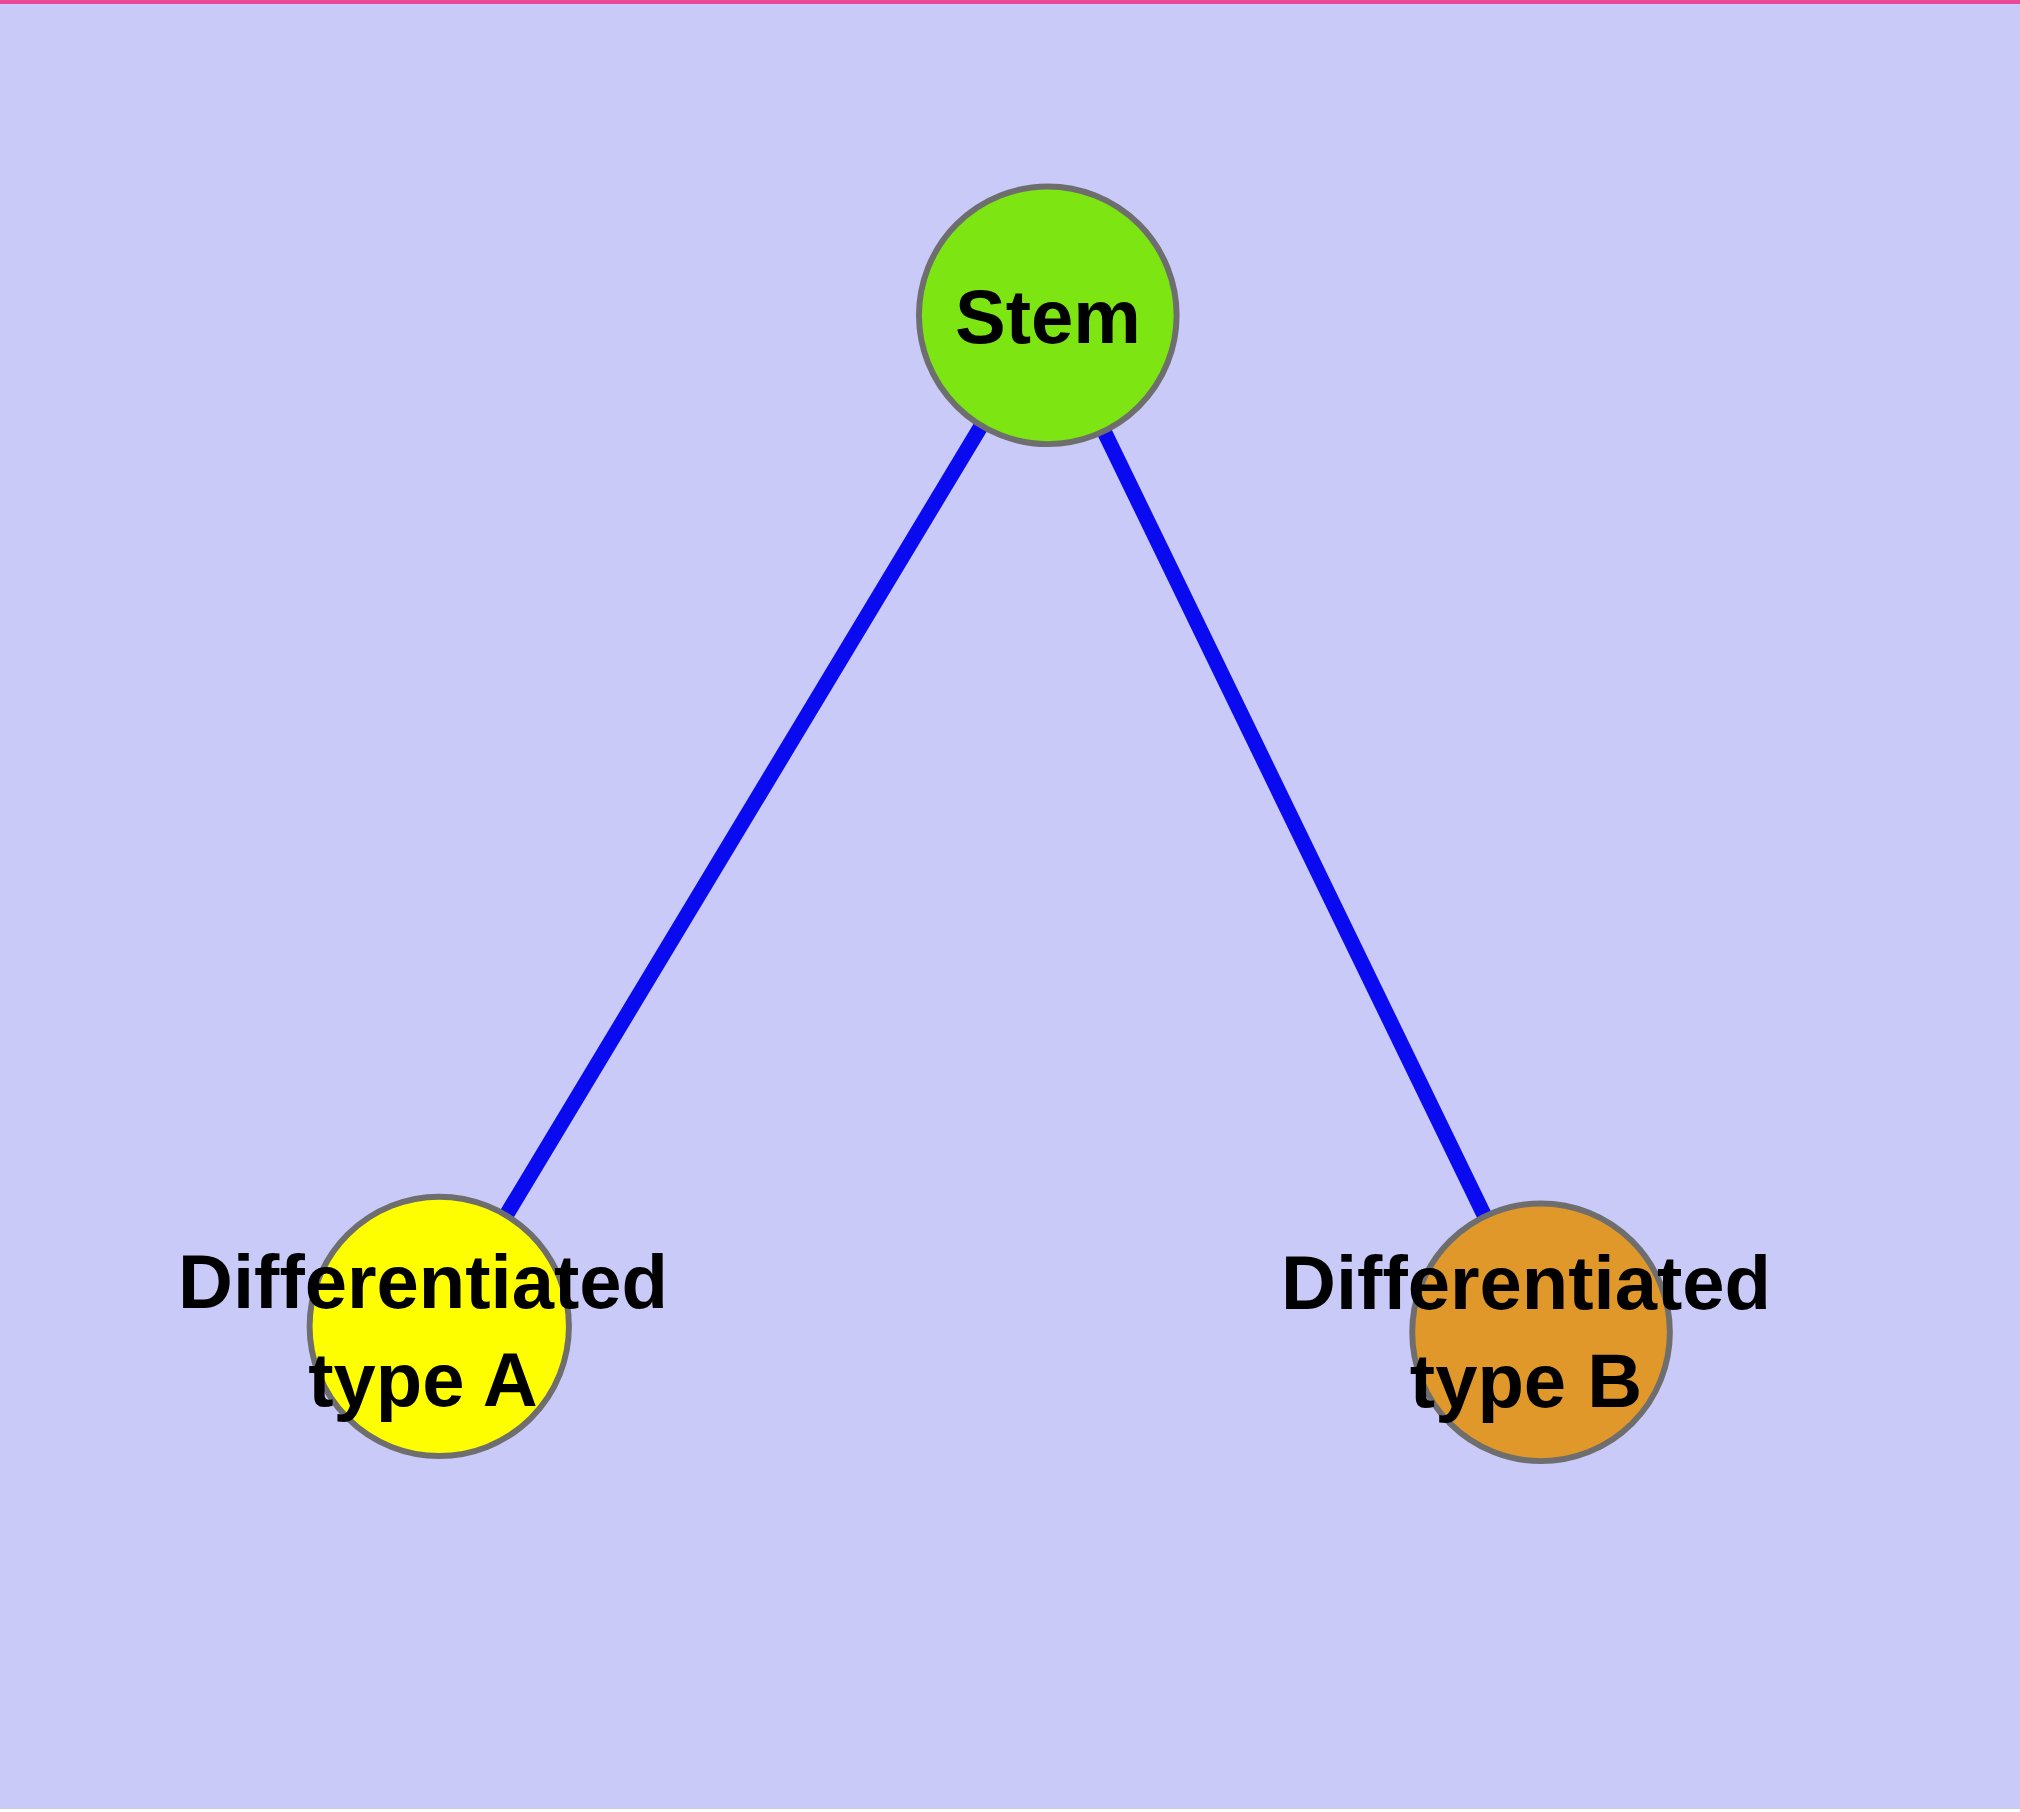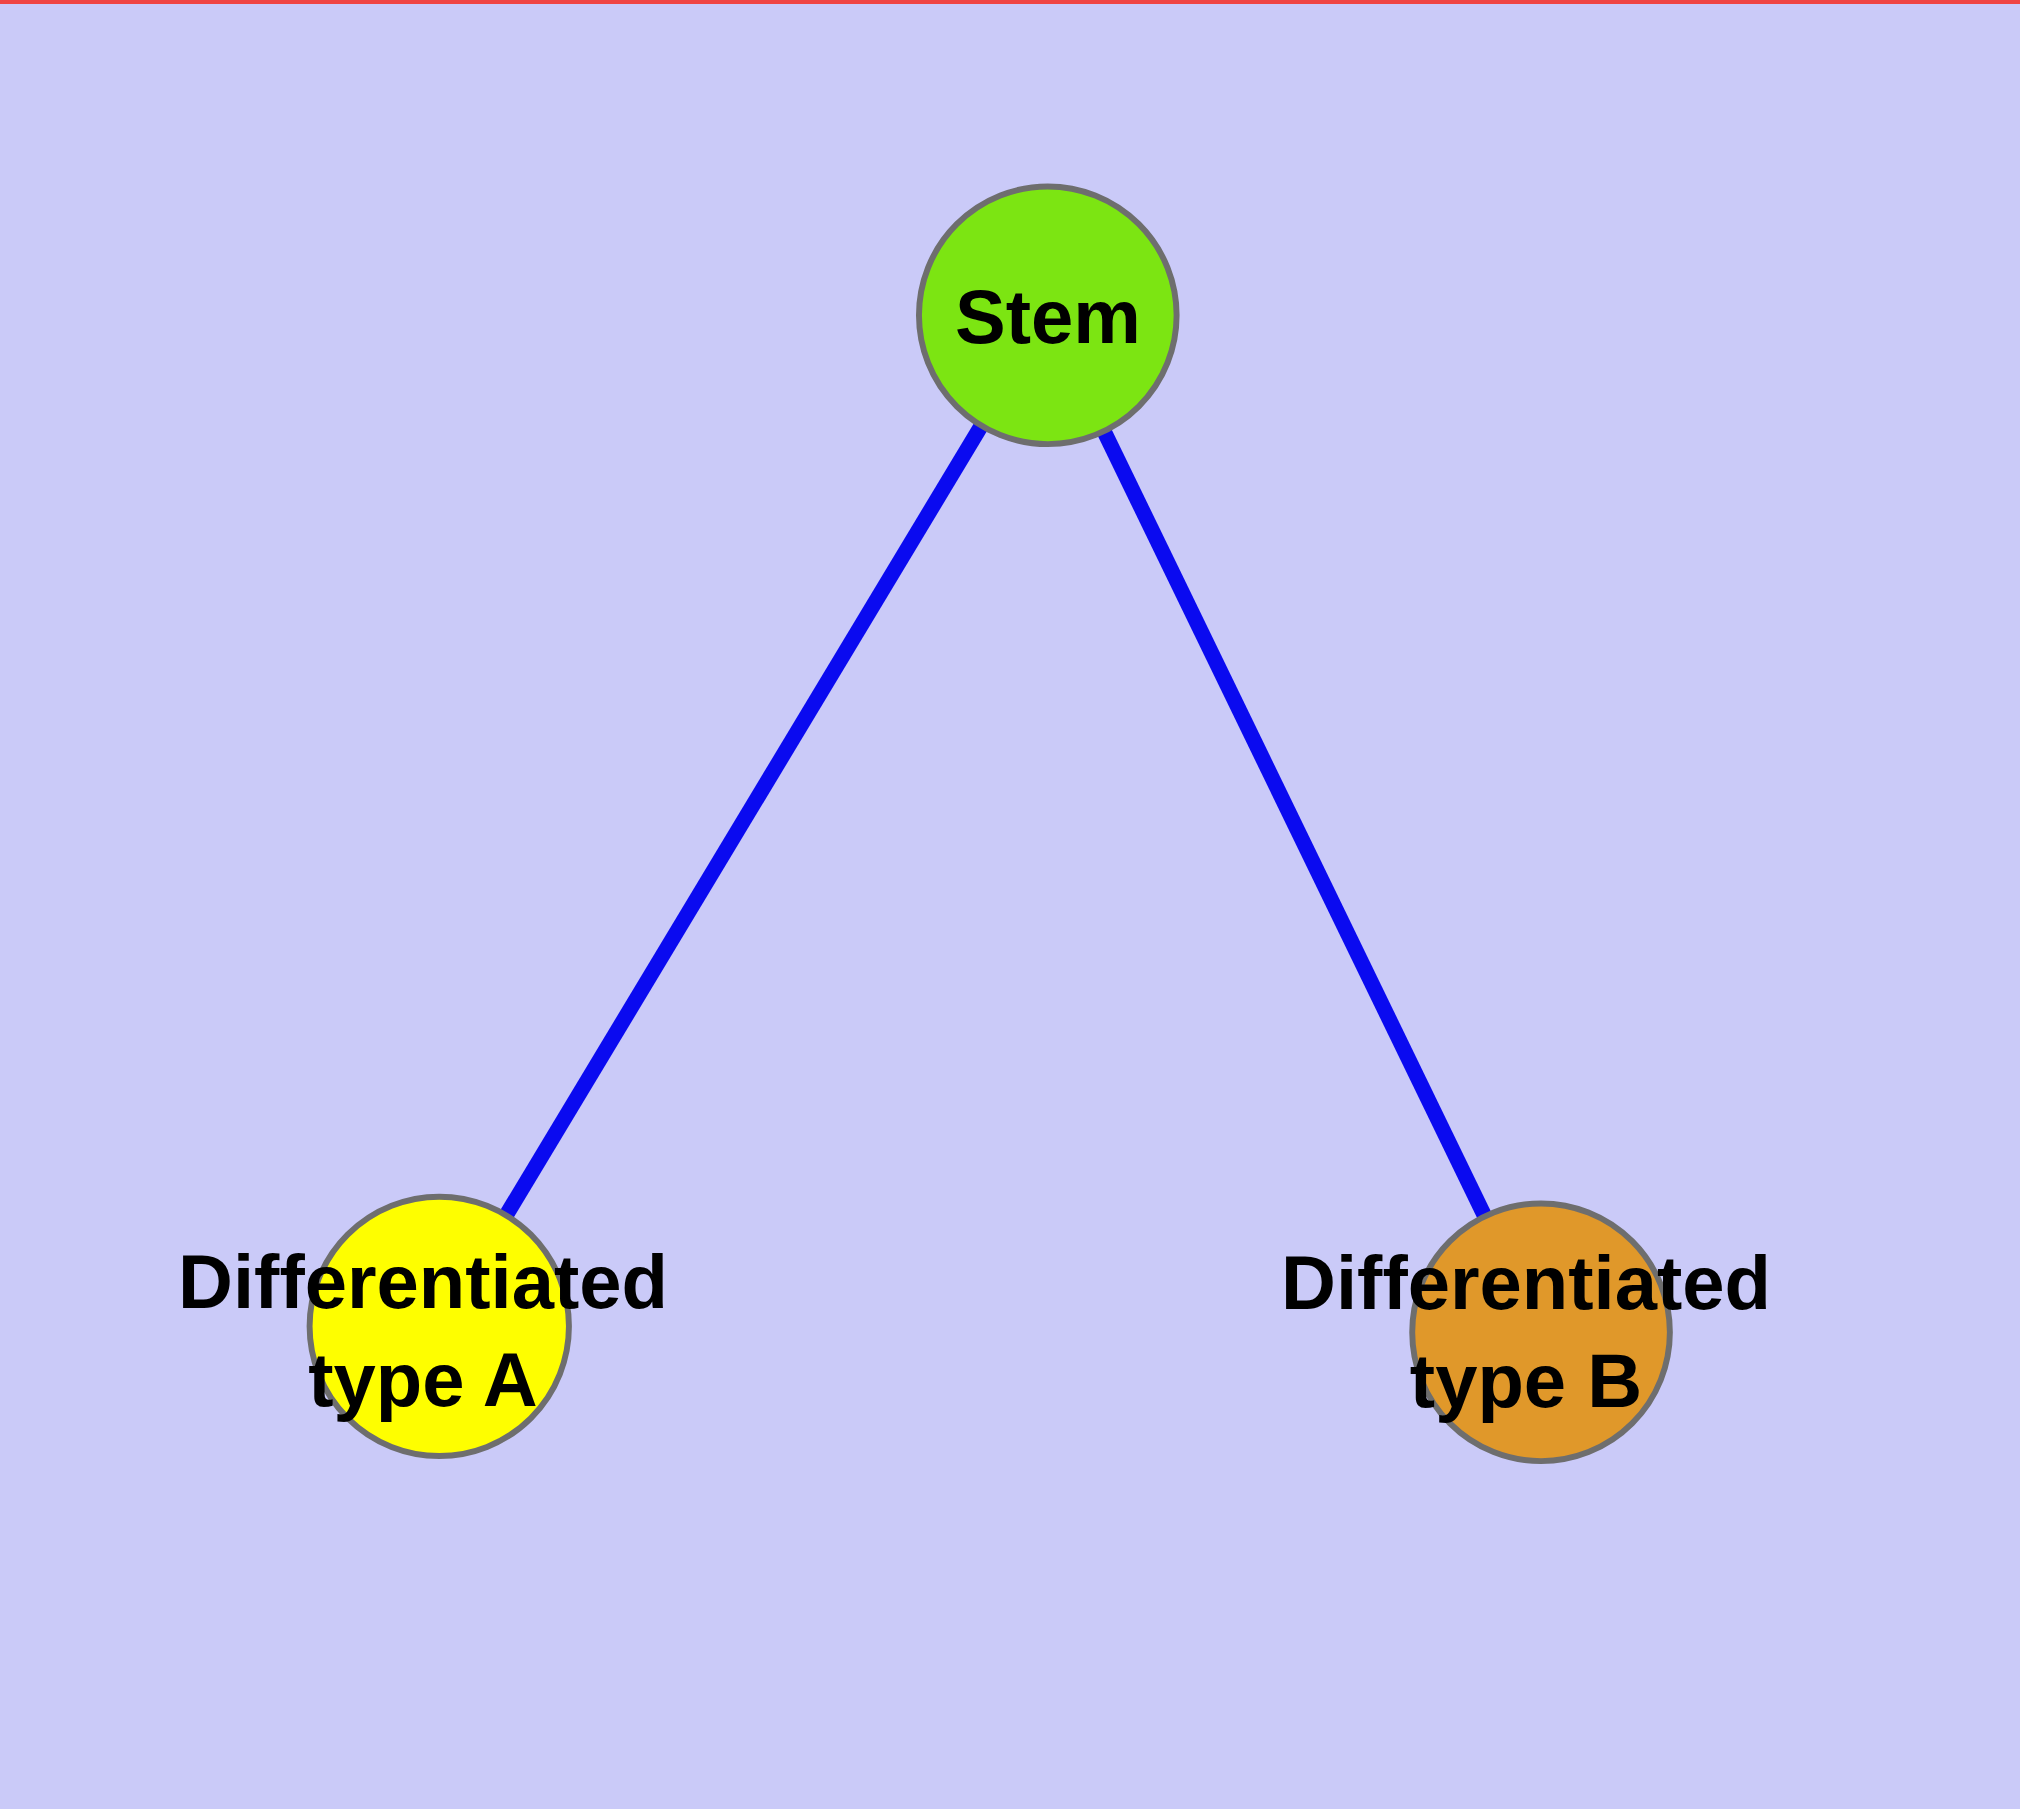--- a/index.html
+++ b/index.html
@@ -8,21 +8,21 @@
     background: #FFFFFF;
     width: 2021px;
     height: 1812px;
     overflow: hidden;
     font-family: "Liberation Sans", sans-serif;
   }
   .page {
     position: relative;
     width: 2021px;
     height: 1540px;
-    background: #ef4444;
+    background: #ec4899;
   }
   .plot-canvas {
     position: absolute;
     left: 0;
     top: 4.2px;
     width: 2021px;
     height: 1805px;
     background: #CACAF8; 
   }
   .graph-svg {

